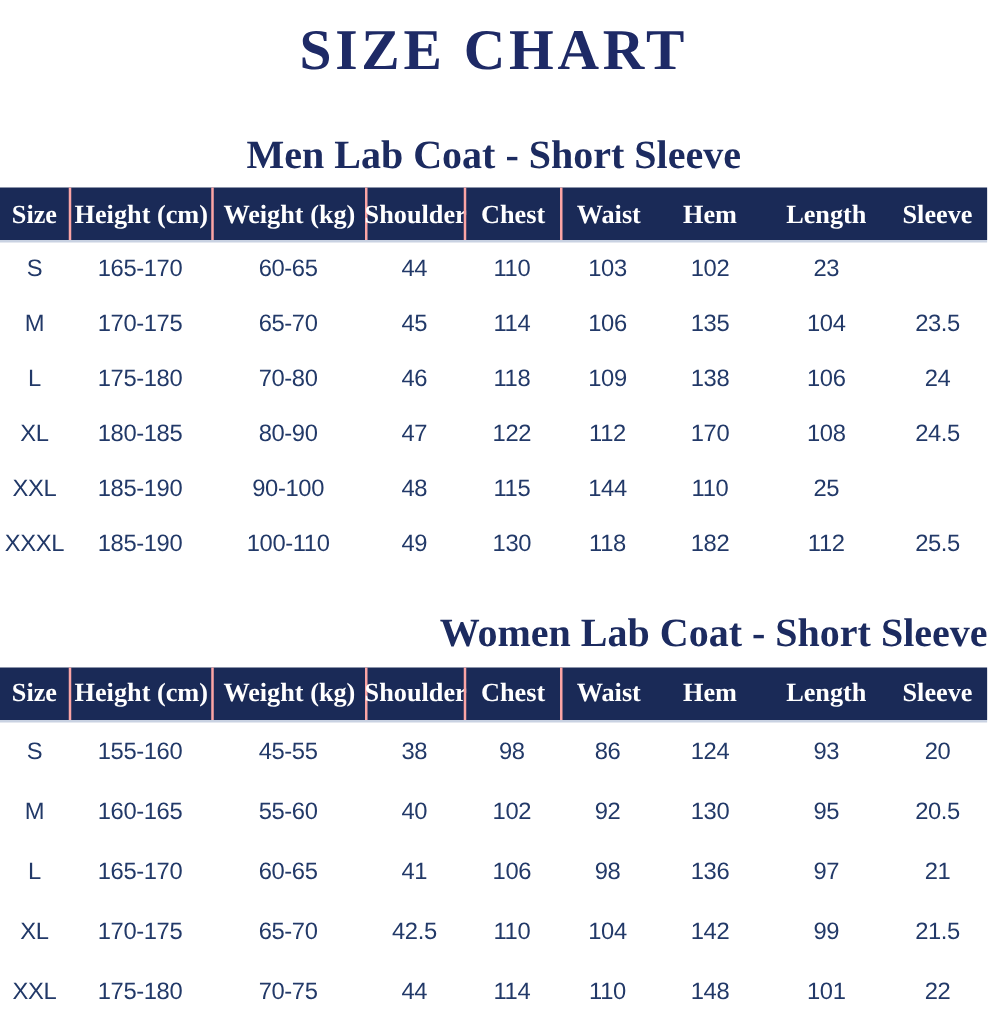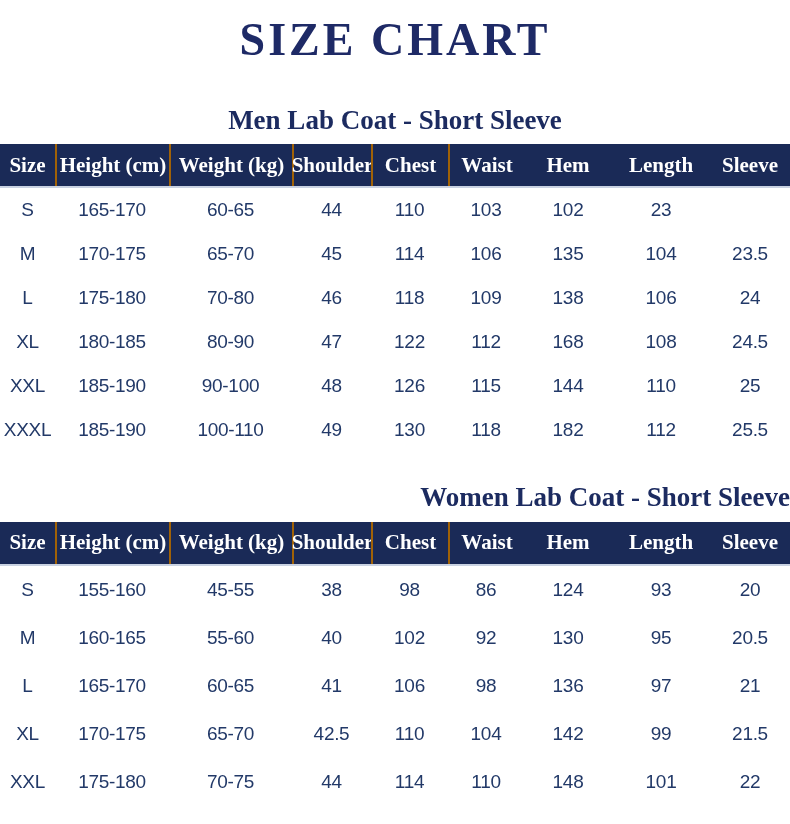--- a/index.html
+++ b/index.html
@@ -19,21 +19,21 @@
     font-size: 46px;
     line-height: 1.15;
     letter-spacing: 3px;
     color: #1e2a66;
   }
   .subtitle {
     margin: 0 0 8px 0;
     text-align: center;
     font-family: "Liberation Serif", serif;
     font-weight: bold;
-    font-size: 27px;
+    font-size: 32px;
     line-height: 1.2;
     color: #1c2b60;
   }
   .section-men .subtitle { margin-top: 37px; }
   .section-women .subtitle { margin-top: 29px; text-align: right; }
 
   .sizetable { width: 790px; }
   .thead, .tr {
     display: grid;
     grid-template-columns: 55px 114px 123px 79px 77px 76px 88px 98px 80px;
@@ -48,21 +48,21 @@
     box-sizing: border-box;
     display: flex;
     align-items: center;
     justify-content: center;
     color: #ffffff;
     font-family: "Liberation Serif", serif;
     font-weight: bold;
     font-size: 21px;
     white-space: nowrap;
   }
-  .th:nth-child(n+2):nth-child(-n+6) { border-left: 2px solid #a16207; }
+  .th:nth-child(n+2):nth-child(-n+6) { border-left: 2px solid #fca5a5; }
 
   .section-men .tr { height: 44px; }
   .section-women .tr { height: 48px; }
   .td {
     display: flex;
     align-items: center;
     justify-content: center;
     color: #223968;
     font-size: 19px;
     letter-spacing: -0.3px;
@@ -121,30 +121,29 @@
           <div class="td">106</div>
           <div class="td">24</div>
         </div>
         <div class="tr">
           <div class="td">XL</div>
           <div class="td">180-185</div>
           <div class="td">80-90</div>
           <div class="td">47</div>
           <div class="td">122</div>
           <div class="td">112</div>
-          <div class="td">168</div>
+          <div class="td">170</div>
           <div class="td">108</div>
           <div class="td">24.5</div>
         </div>
         <div class="tr">
           <div class="td">XXL</div>
           <div class="td">185-190</div>
           <div class="td">90-100</div>
           <div class="td">48</div>
-          <div class="td">126</div>
           <div class="td">115</div>
           <div class="td">144</div>
           <div class="td">110</div>
           <div class="td">25</div>
         </div>
         <div class="tr">
           <div class="td">XXXL</div>
           <div class="td">185-190</div>
           <div class="td">100-110</div>
           <div class="td">49</div>

